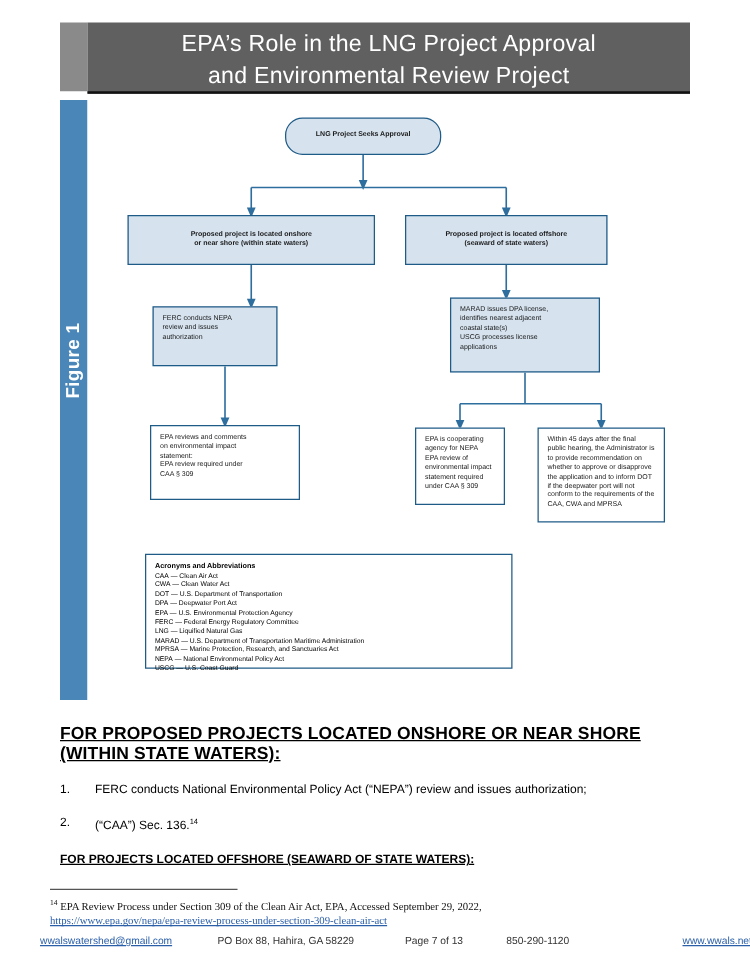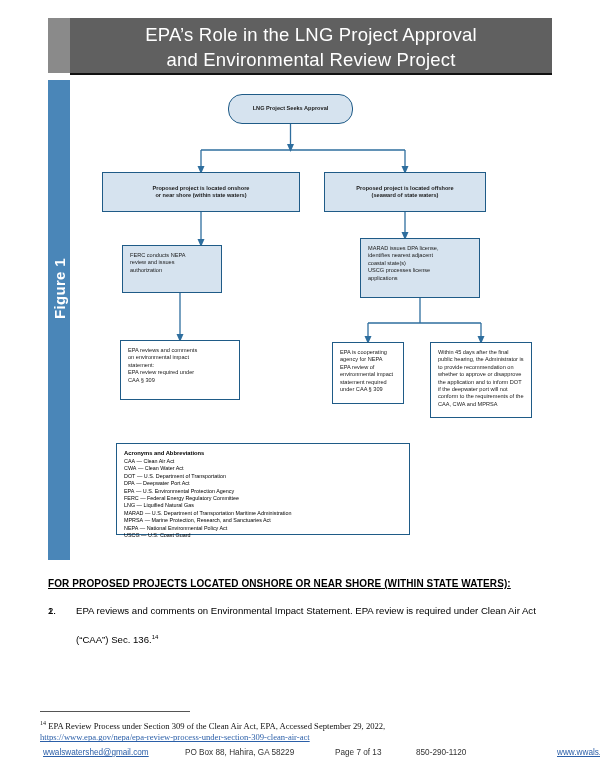--- a/index.html
+++ b/index.html
@@ -73,21 +73,21 @@
     background:#ffffff;border:1.4px solid #1f5b87;box-sizing:border-box;
     padding:5px 6px 4px 7px;
   }
   .legend h4{margin:0 0 1px 0;font-size:5.8px;font-weight:bold;line-height:8px;}
   .legend .row{font-size:5.4px;line-height:7.4px;white-space:nowrap;}
   .legend .ab{display:inline-block;}
 
   
   .body{position:absolute;left:48px;top:578px;width:510px;}
   .sec-head{
-    font-size:10px;font-weight:600;text-decoration:underline;
+    font-size:14px;font-weight:600;text-decoration:underline;
     letter-spacing:.1px;margin:0 0 14px 0;
   }
   ol.items{margin:0 0 0 0;padding:0;list-style:none;}
   ol.items li{
     font-size:9.6px;line-height:15px;margin-bottom:12px;
     padding-left:28px;position:relative;
   }
   ol.items li .num{position:absolute;left:0;top:0;}
   .cont{font-size:9.6px;line-height:15px;margin:0 0 14px 28px;}
   .cont sup{font-size:6px;vertical-align:super;}
@@ -97,21 +97,21 @@
 
   
   .fn-rule{position:absolute;left:40px;top:711px;width:150px;height:1px;background:#555;}
   .footnote{position:absolute;left:40px;top:718px;width:520px;
             font-family:"Liberation Serif", serif;font-size:8.6px;line-height:11.5px;color:#111;}
   .footnote sup{font-size:6px;vertical-align:super;}
   .footnote a{color:#2b5fa8;text-decoration:underline;word-break:break-all;}
 
   
   .footer{
-    position:absolute;left:38px;top:748px;width:545px;height:14px;
+    position:absolute;left:27px;top:748px;width:545px;height:14px;
     font-size:8.2px;color:#333;text-decoration:underline;
   }
   .footer .cell{position:absolute;top:0;white-space:nowrap;}
   .footer a{color:#2b5fa8;text-decoration:underline;}
   .f1{left:5px;}
   .f2{left:147px;}
   .f3{left:297px;}
   .f4{left:378px;}
   .f5{left:479px;padding-left:40px;}
 </style>
@@ -245,27 +245,28 @@
       <div class="row"><span class="ab">USCG</span> <span>— U.S. Coast Guard</span></div>
     </div>
 
   </div>
 
   <div class="body">
     <p class="sec-head">FOR PROPOSED PROJECTS LOCATED ONSHORE OR NEAR SHORE (WITHIN STATE WATERS):</p>
     <ol class="items">
       <li>
         <span class="num">1.</span>
+        <span>FERC conducts National Environmental Policy Act (“NEPA”) review and issues authorization;</span>
       </li>
       <li>
         <span class="num">2.</span>
-        <span>EPA reviews and comments on Environmental Impact Statement.  EPA review is required under Clean Air Act</span>
       </li>
     </ol>
     <p class="cont"><span>(“CAA”) Sec. 136.</span><sup>14</sup></p>
+    <p class="sec-head2">FOR PROJECTS LOCATED OFFSHORE (SEAWARD OF STATE WATERS):</p>
   </div>
 
   <div class="fn-rule"></div>
   <div class="footnote">
     <sup>14</sup><span> EPA Review Process under Section 309 of the Clean Air Act, EPA, Accessed September 29, 2022,</span><br>
     <a href="#">https://www.epa.gov/nepa/epa-review-process-under-section-309-clean-air-act</a>
   </div>
 
   <div class="footer">
     <span class="cell f1"><a href="#">wwalswatershed@gmail.com</a></span>

